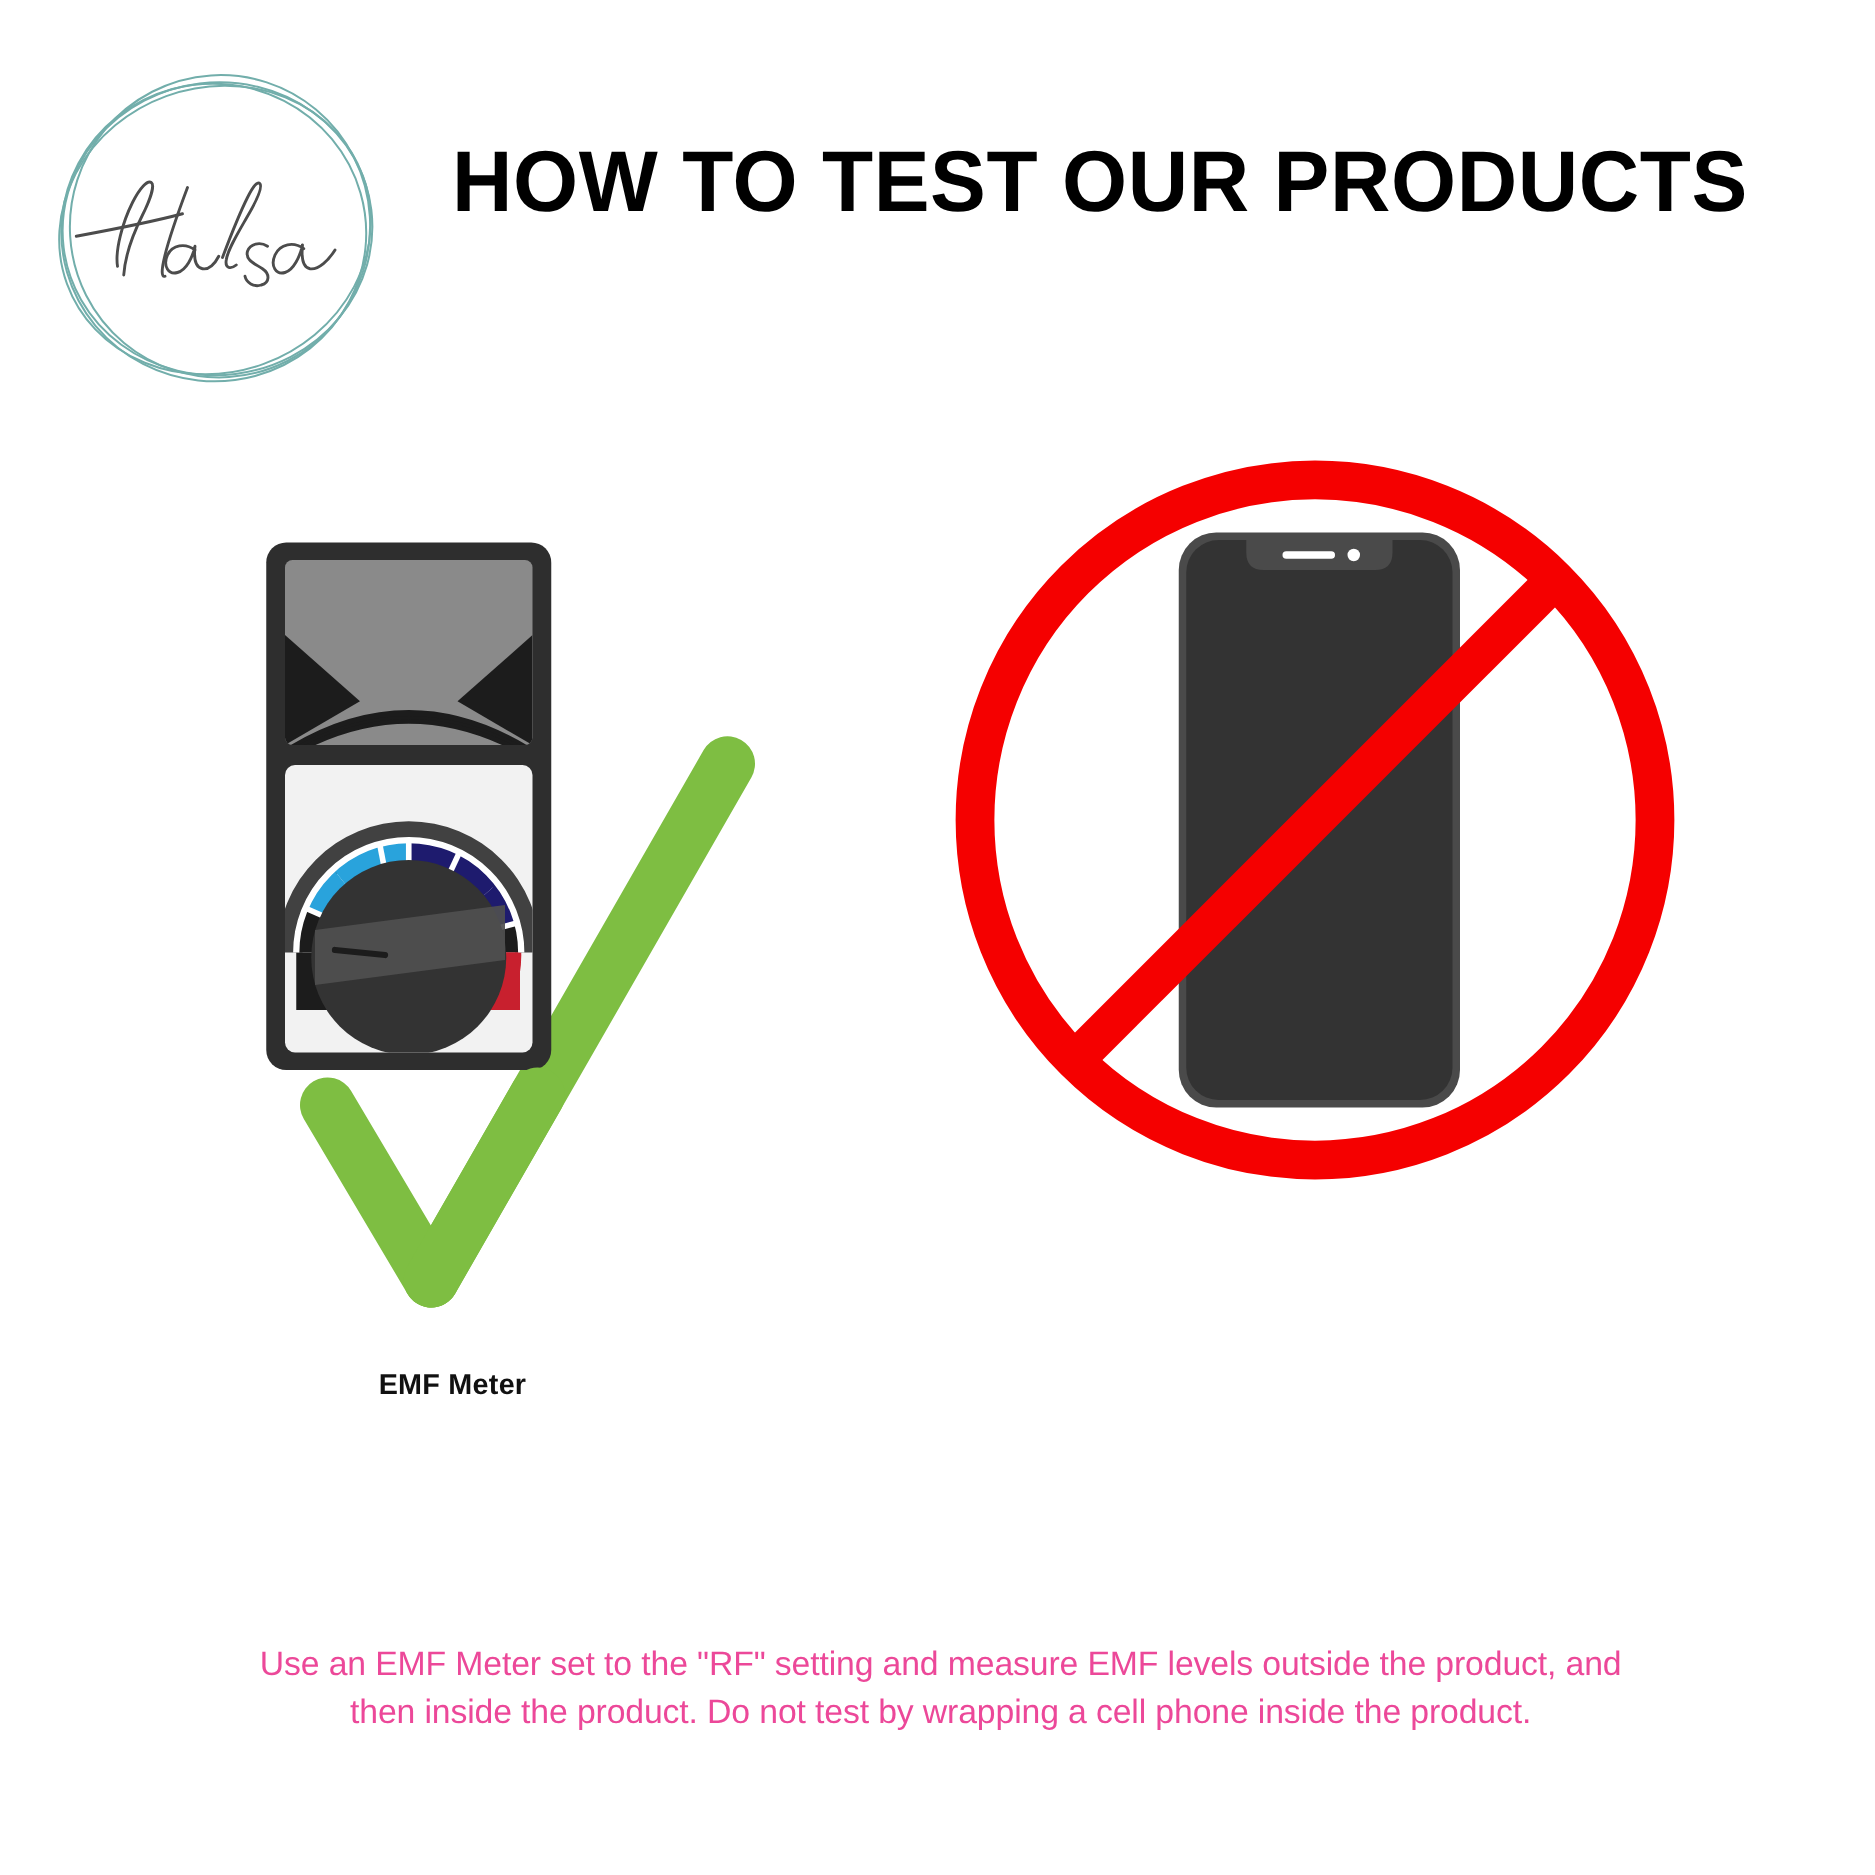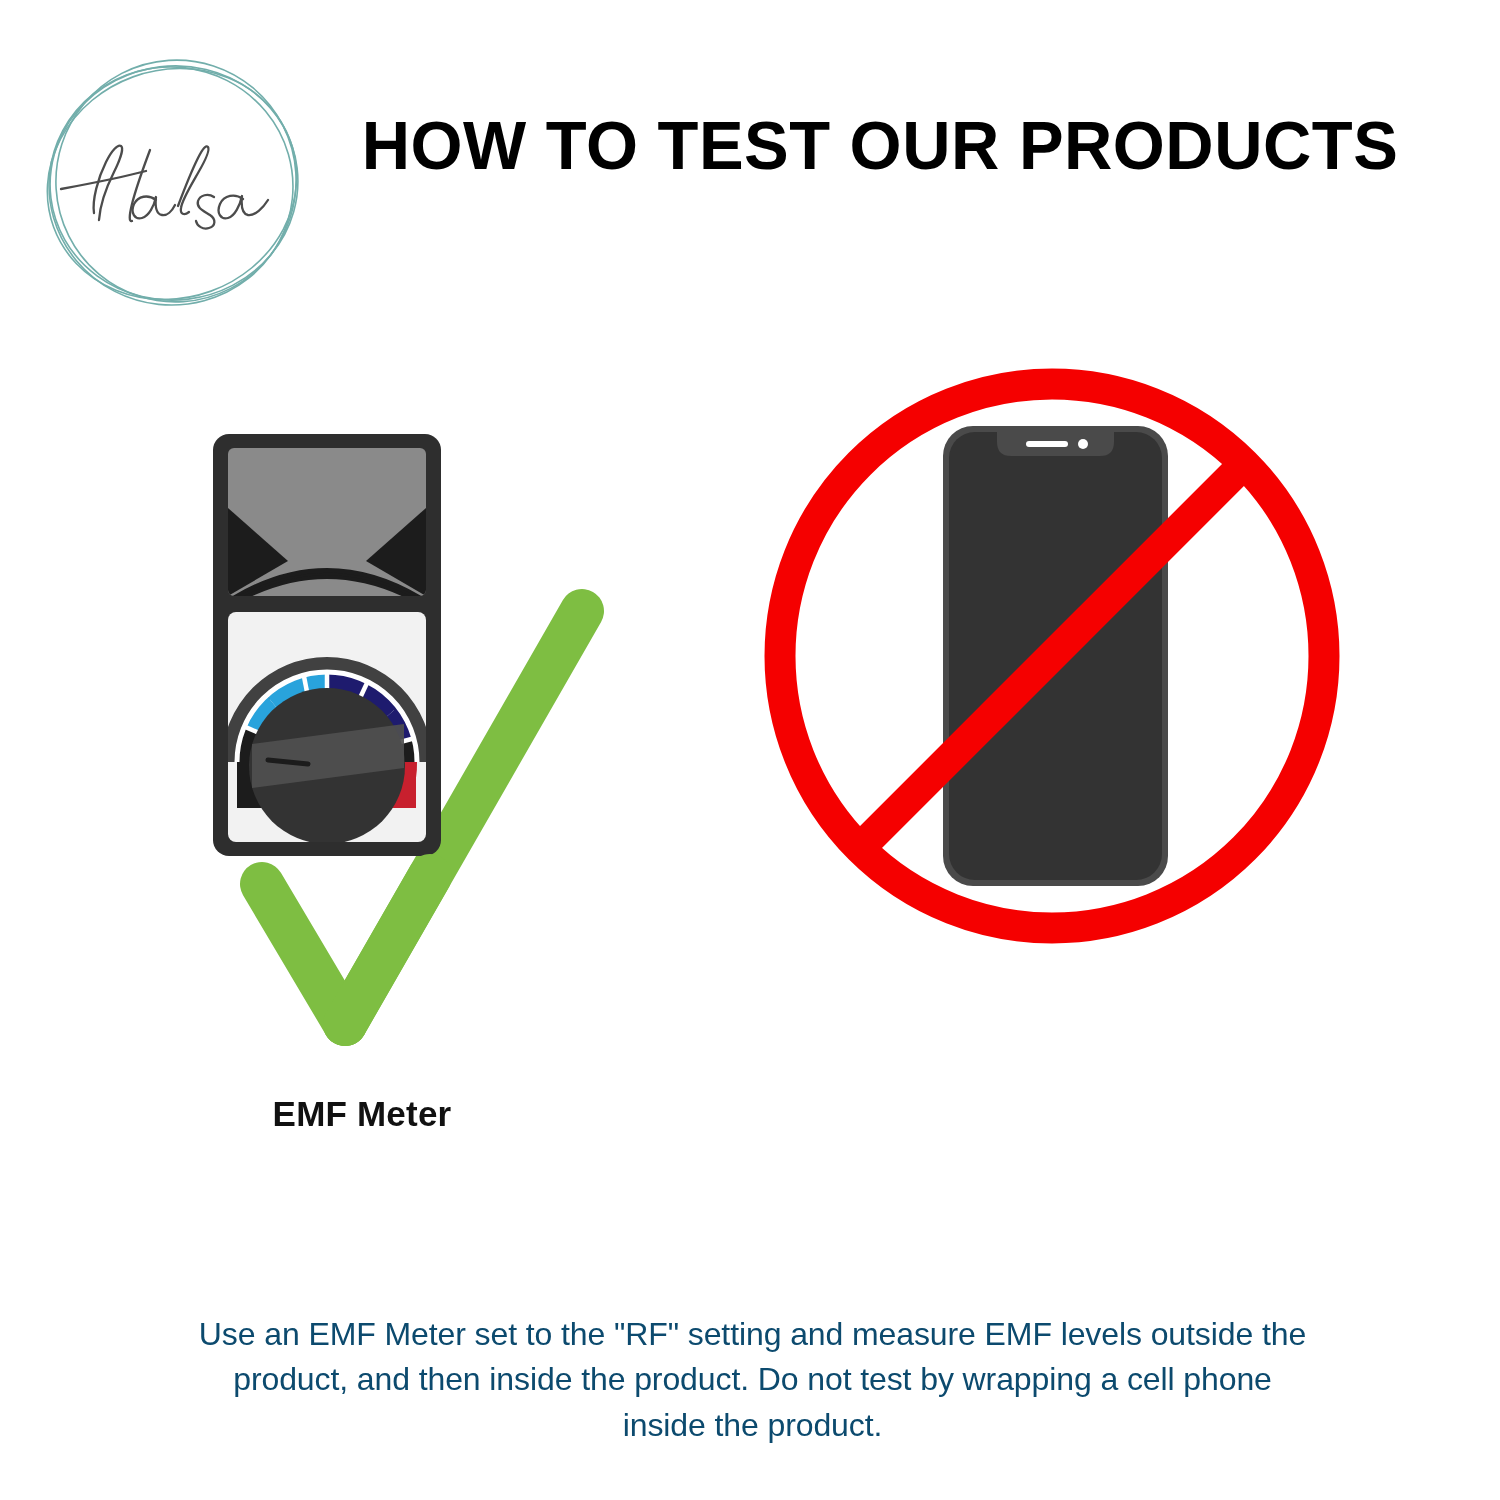--- a/index.html
+++ b/index.html
@@ -66,38 +66,38 @@
     position: absolute;
     left: 0; top: 0;
     width: 100%;
     height: 700px;
   }
   .illus svg { display: block; }
   .caption-left  { position: absolute; left: 58px;  top: 1078px; width: 608px; text-align: center; }
   .caption-right { position: absolute; left: 760px; top: 1078px; width: 604px; text-align: center; }
   .caption-left, .caption-right {
     font-family: "Liberation Sans", sans-serif;
-    font-size: 35px;
+    font-size: 23px;
     font-weight: 600;
     color: #111111;
     letter-spacing: 0.2px;
   }
 
   
   .body-text {
     position: absolute;
     left: 190px;
     top: 1296px;
     width: 1125px;
     text-align: center;
     font-family: "Liberation Sans", sans-serif;
-    font-size: 32px;
+    font-size: 27px;
     font-weight: 400;
     line-height: 1.42;
-    color: #0c4a6e;
+    color: #ec4899;
     letter-spacing: -0.1px;
   }
 </style>
 </head>
 <body>
 
 <div id="page">
 
   <div class="logo-block">
     <svg class="logo-svg" viewBox="0 0 290 290">

